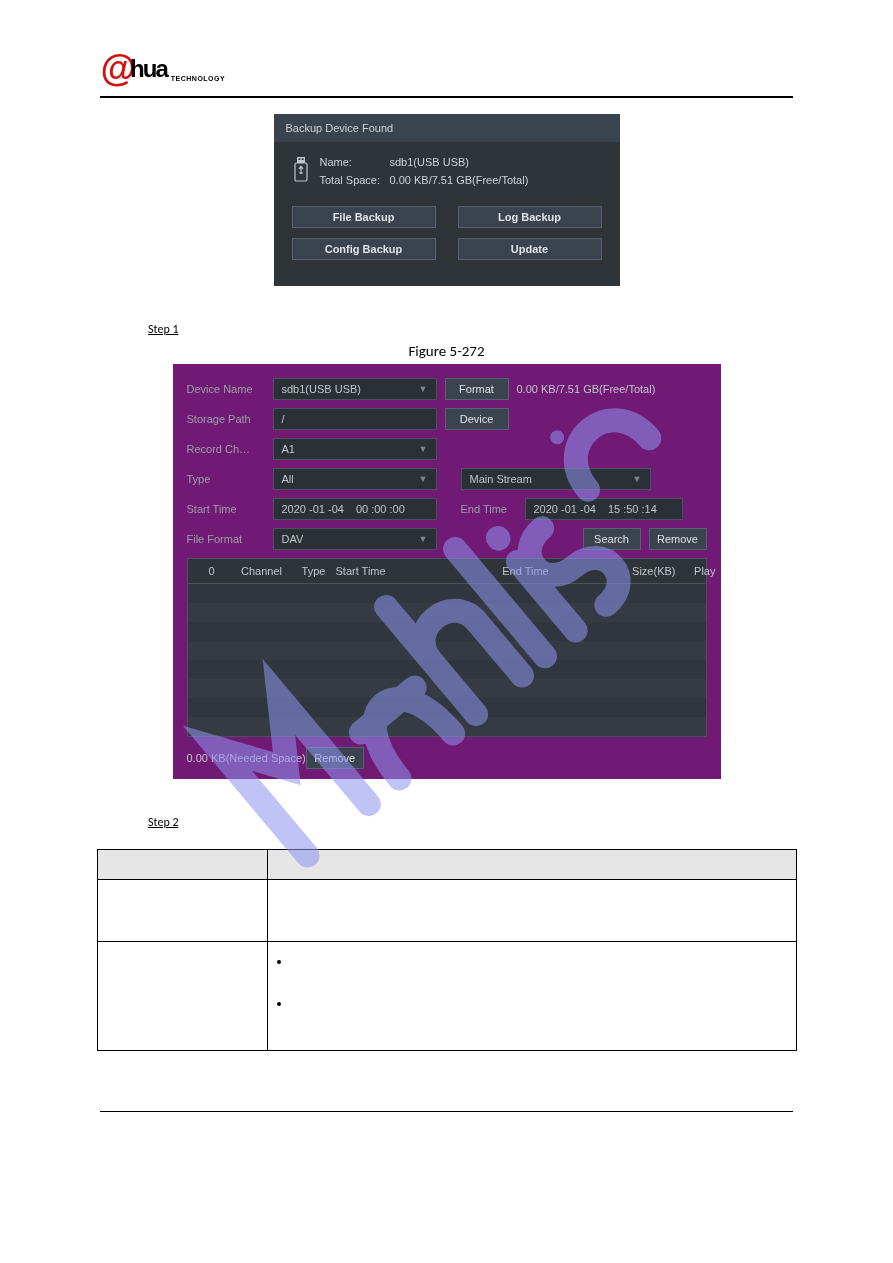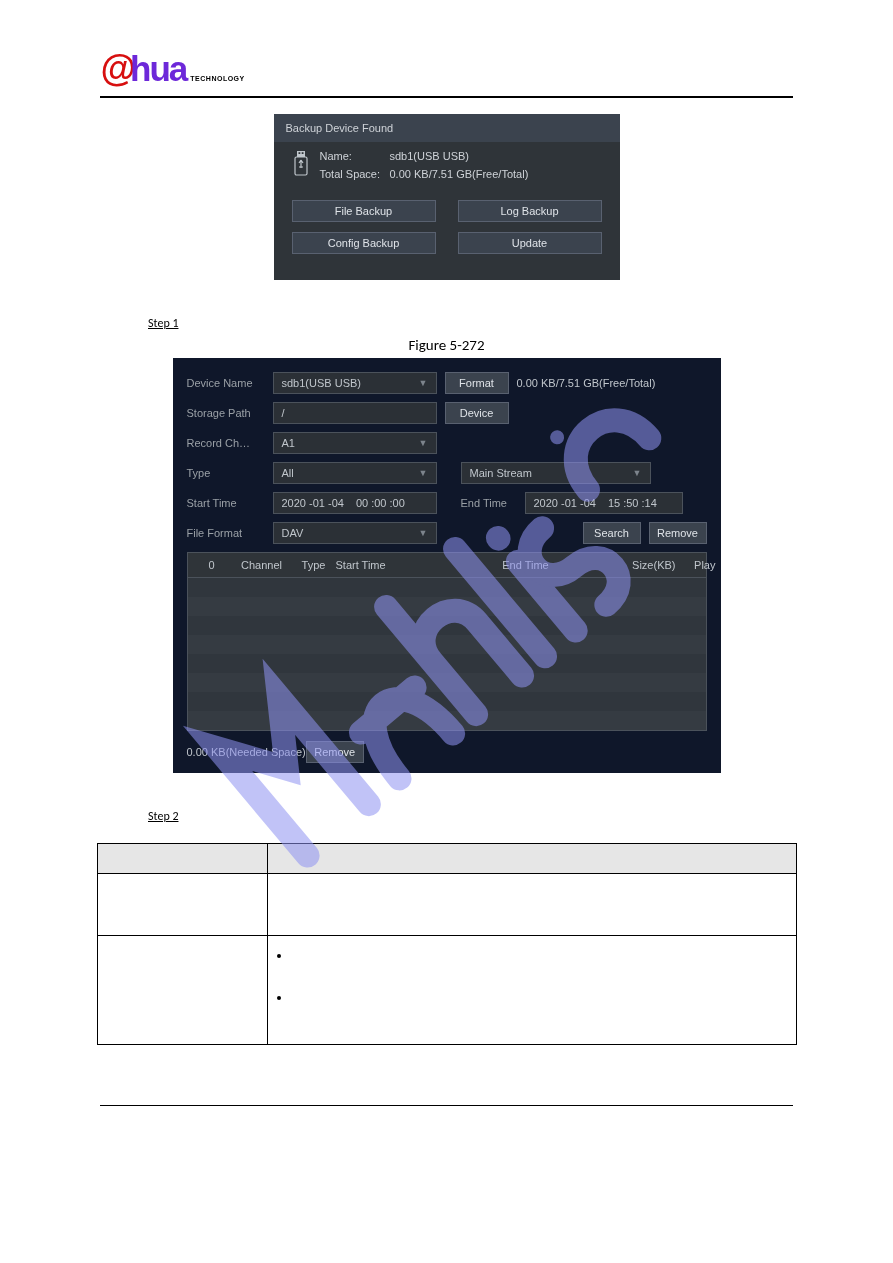--- a/index.html
+++ b/index.html
@@ -5,50 +5,50 @@
   * { box-sizing: border-box; margin: 0; padding: 0; }
   html, body { width: 893px; background: #fff; font-family: Arial, sans-serif; color: #000; }
   body { position: relative; }
 
   .page { width: 893px; padding: 0 0 40px 0; }
 
   
   .header { padding: 48px 100px 0 100px; }
   .logo { display: flex; align-items: center; }
   .logo-at { color: #d70f0f; font-size: 36px; font-weight: 900; font-style: italic; letter-spacing: -3px; }
-  .logo-hua { color: #6d28d9; font-size: 35px; font-weight: 900; letter-spacing: -2px; margin-left: -2px; }
+  .logo-hua { color: #000000; font-size: 24px; font-weight: 900; letter-spacing: -2px; margin-left: -2px; }
   .logo .tech { font-size: 7px; letter-spacing: 0.5px; color: #000; margin-left: 4px; margin-top: 18px; font-weight: 700; }
   .hr { border: none; border-top: 2px solid #000; margin-top: 6px; }
 
   
   .fig-title { text-align: center; font-size: 15px; margin: 6px 0 4px; font-family: Calibri, Arial, sans-serif; }
 
   
   .panel271 {
     width: 346px; margin: 16px auto; background: #2f3439; color: #cfd3d8; font-size: 11px;
   }
   .panel271 .titlebar { background: #3b434e; padding: 8px 12px; color: #cfd3d8; }
-  .panel271 .body { padding: 8px 18px 26px 18px; }
+  .panel271 .body { padding: 14px 18px 26px 18px; }
   .dev-row { display: flex; align-items: flex-start; gap: 10px; margin-bottom: 20px; }
   .usb-icon-box { width: 18px; display:flex; justify-content:center; }
   .dev-kv { display: grid; grid-template-columns: 70px auto; row-gap: 6px; }
   .btn-row { display: flex; gap: 22px; margin-top: 10px; }
   .btn271 {
     flex: 1; height: 22px; background: #3b434e; border: 1px solid #596170; color: #dfe3e8;
-    font-size: 11px; text-align: center; line-height: 20px; cursor: pointer;
+    font-size: 11px; text-align: center; line-height: 20px; cursor: pointer; font-weight: bold;
   }
 
   .usb-svg { width: 16px; }
 
   
   .step { margin: 36px 0 4px 148px; font-size: 12px; text-decoration: underline; font-family: Calibri, Arial, sans-serif; }
 
   
   .panel272 {
-    width: 548px; margin: 0 auto; background: #0f172a; color: #9aa0a6; font-size: 11px;
+    width: 548px; margin: 0 auto; background: #701a75; color: #9aa0a6; font-size: 11px;
     padding: 14px 14px 10px 14px;
   }
   .f-row { display: flex; align-items: center; margin-bottom: 8px; gap: 8px; }
   .f-lab { width: 78px; color: #9aa0a6; flex: none; }
   .f-sel, .f-inp {
     height: 22px; background: #2b3036; border: 1px solid #4b525b; color: #c0c6cc;
     font-size: 11px; padding: 0 8px; display:flex; align-items:center; justify-content:space-between;
   }
   .f-sel .arrow { color: #7d848c; font-size: 9px; }
   .f-btn {

